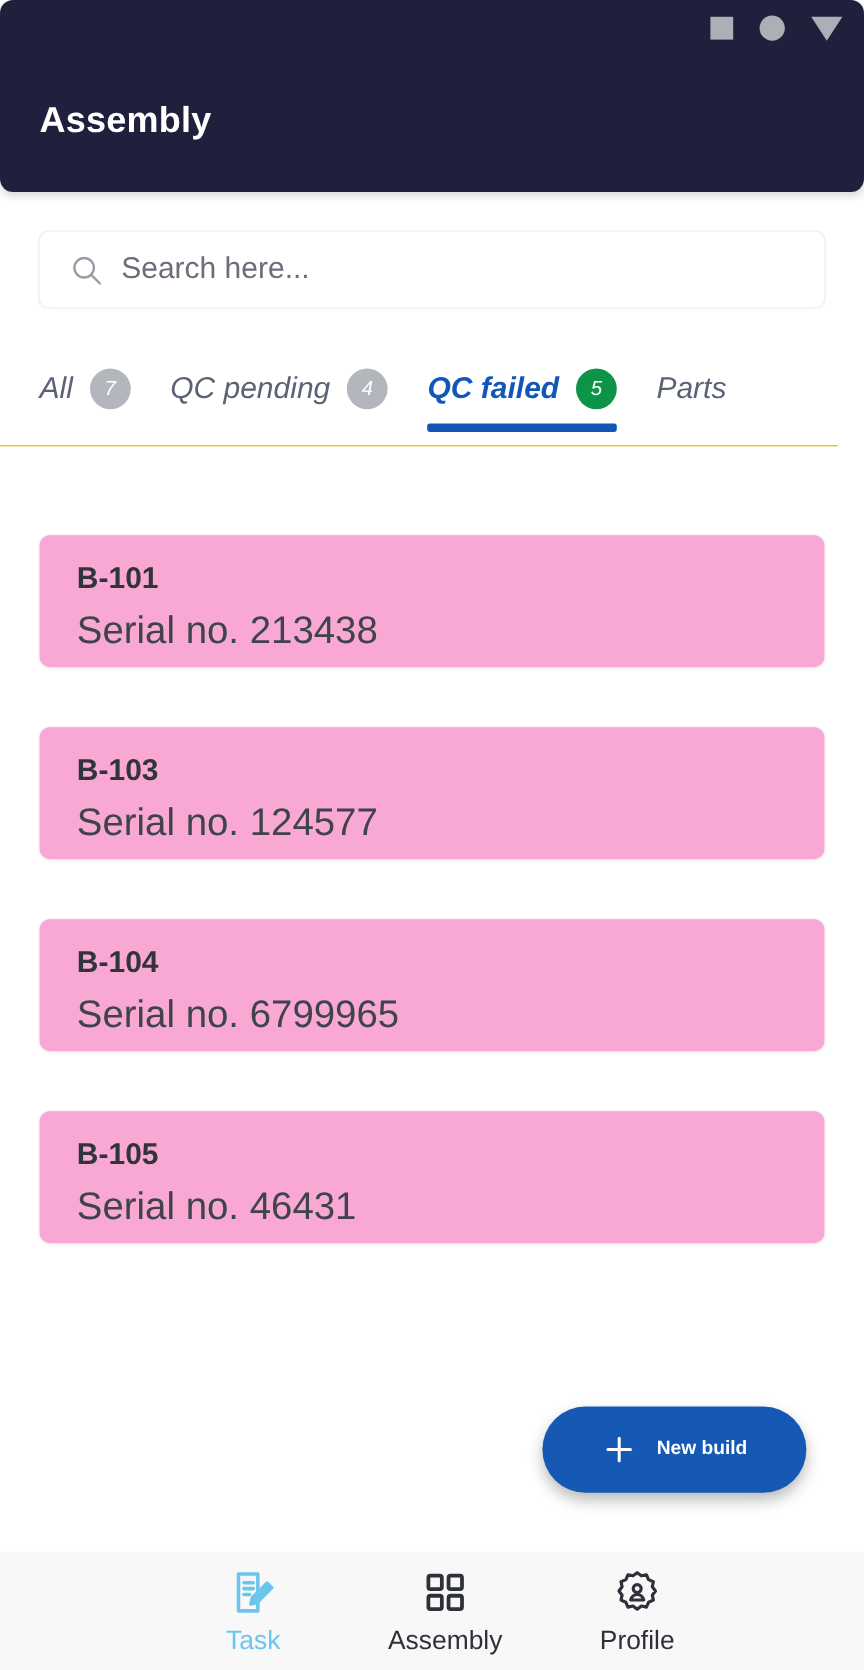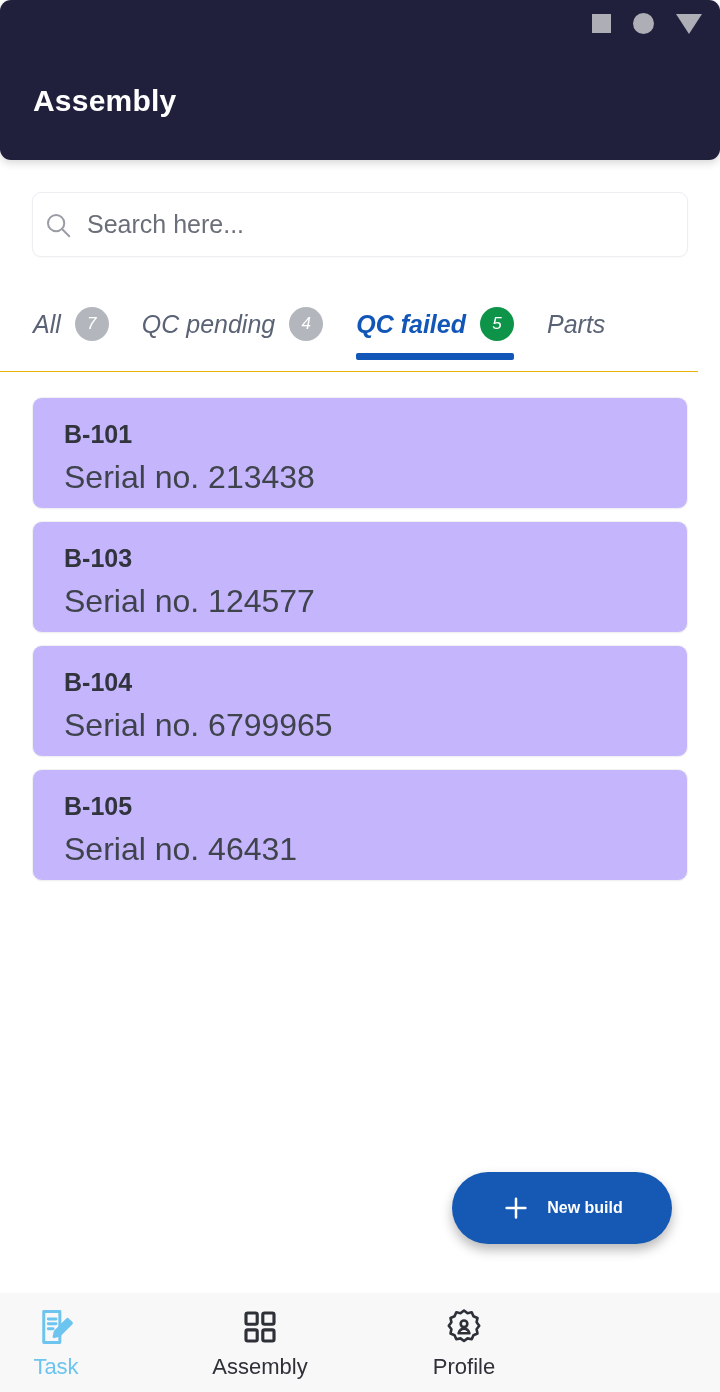--- a/index.html
+++ b/index.html
@@ -67,21 +67,21 @@
     position: absolute;
     top: 192px;
     left: 32px;
     width: 656px;
     height: 65px;
     border: 1px solid #eceef1;
     border-radius: 9px;
     background: #ffffff;
     display: flex;
     align-items: center;
-    padding-left: 10px;
+    padding-left: 24px;
     box-shadow: 0 1px 2px rgba(0,0,0,0.03);
   }
   .search-icon {
     width: 30px; height: 30px;
     flex: none;
     margin-right: 14px;
     color: #9a9da5;
   }
   .search-input {
     border: none;
@@ -156,24 +156,25 @@
     position: absolute;
     top: 397px;
     left: 32px;
     width: 656px;
   }
   .card {
     width: 656px;
     height: 112px;
     border: 1px solid #f0f1f3;
     border-radius: 10px;
-    background: #c4b5fd;
+    background: #f9a8d4;
     margin-bottom: 12px;
     padding: 22px 0 0 31px;
     box-shadow: 0 1px 2px rgba(0,0,0,0.025);
+    margin-top: 48px;
   }
   .card-title {
     font-size: 25px;
     font-weight: bold;
     color: #31343c;
     line-height: 1.15;
   }
   .card-sub {
     margin-top: 10px;
     font-size: 32px;
@@ -210,21 +211,22 @@
   .bottomnav {
     position: absolute;
     left: 0;
     bottom: 0;
     width: 720px;
     height: 99px;
     background: #f8f8f9;
     display: flex;
     align-items: center;
     justify-content: flex-start;
-    gap: 92px;
+    padding-left: 155px;
+    gap: 48px;
   }
   .navitem {
     width: 112px;
     display: flex;
     flex-direction: column;
     align-items: center;
     gap: 6px;
     cursor: pointer;
   }
   .navicon { width: 42px; height: 42px; }

